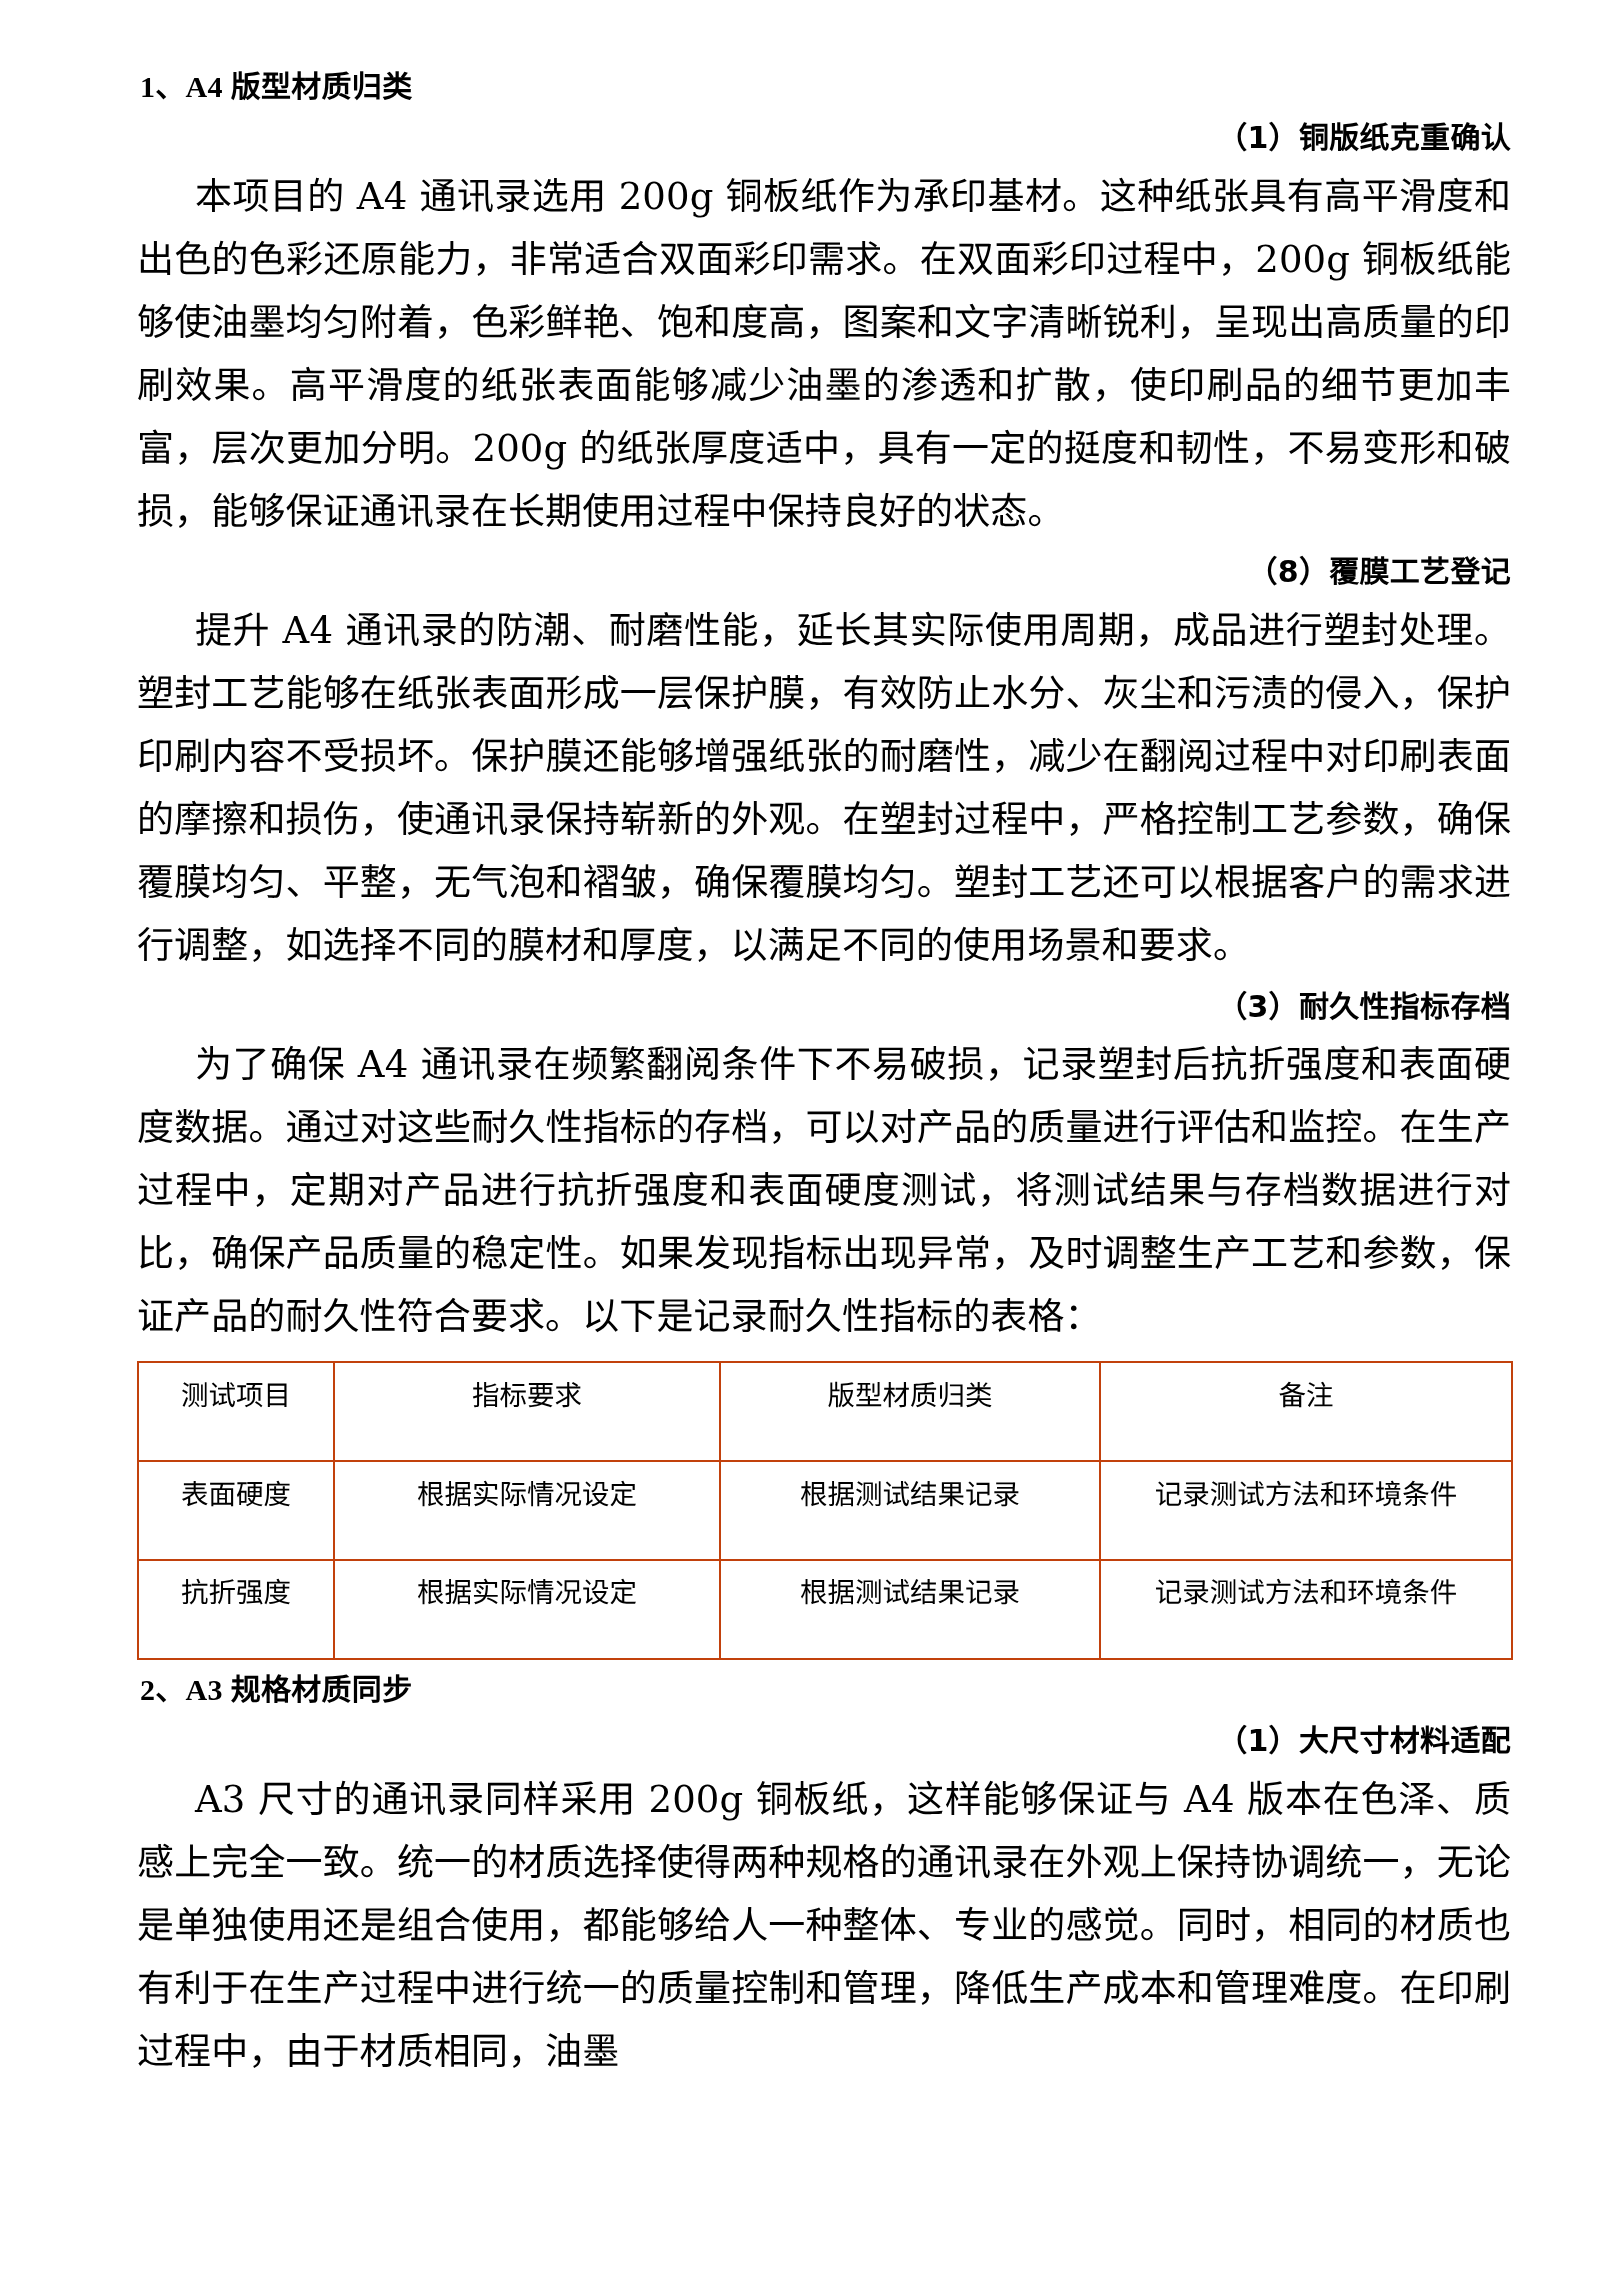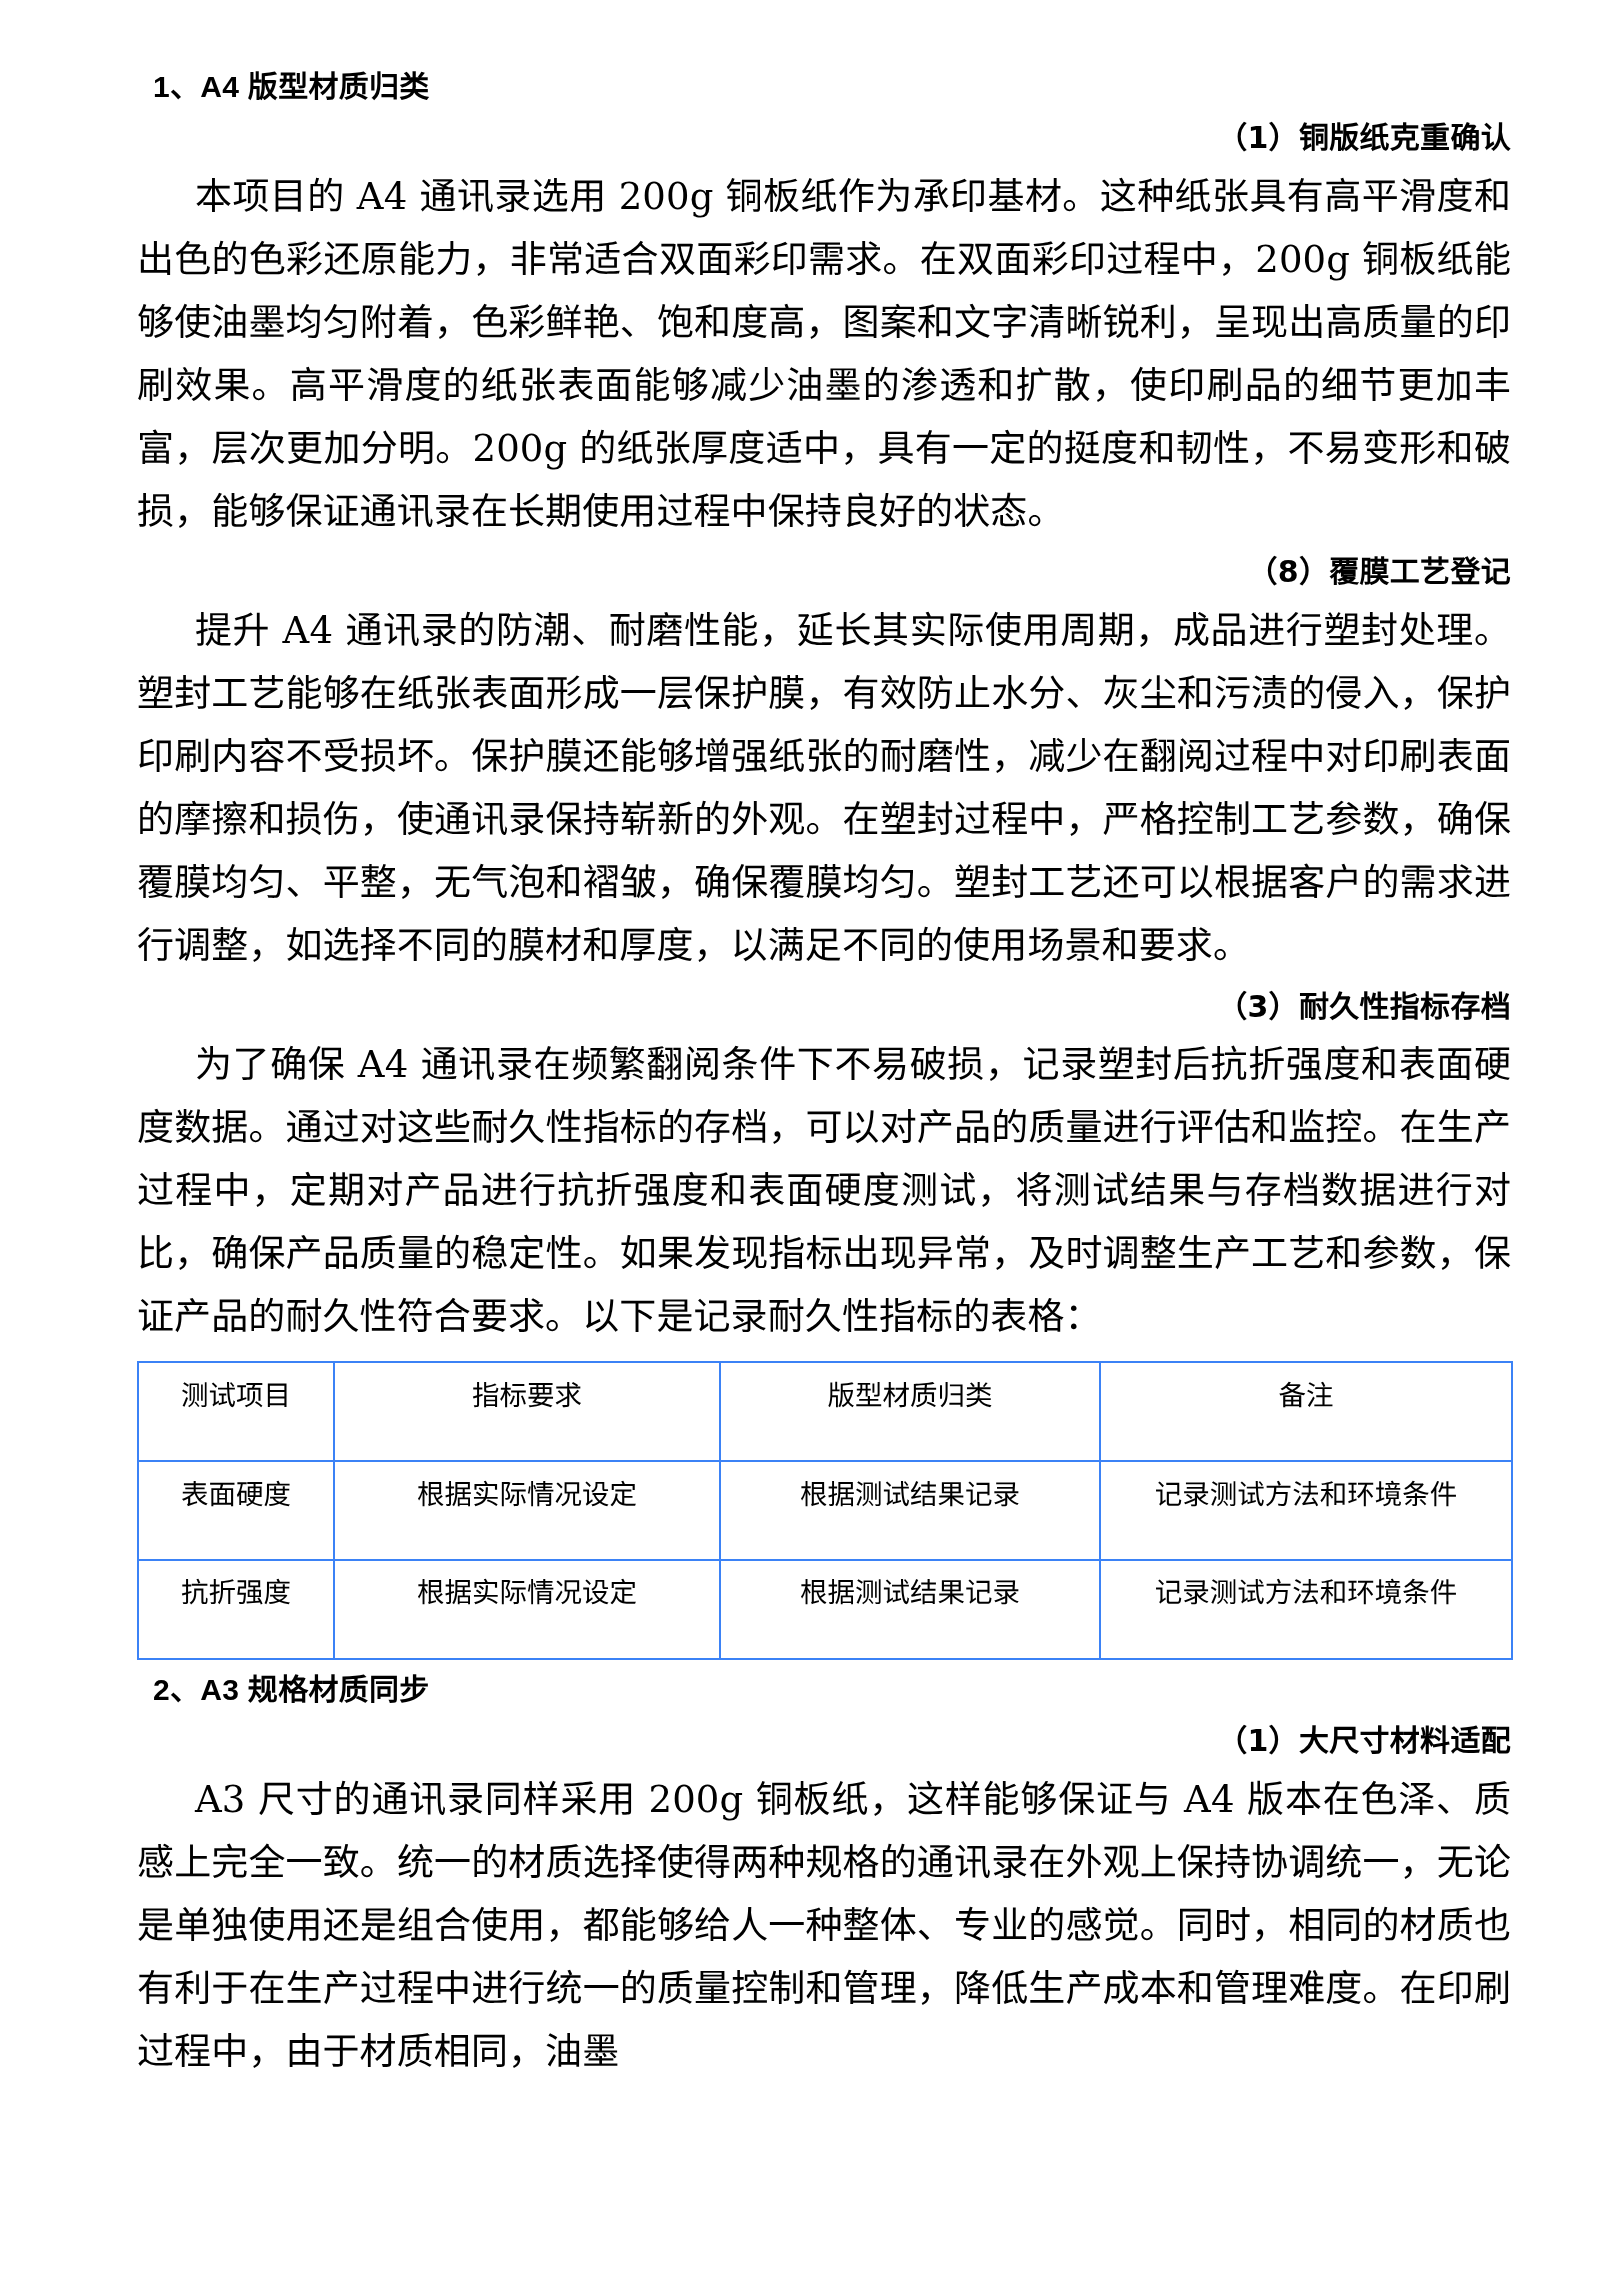--- a/index.html
+++ b/index.html
@@ -17,25 +17,25 @@
     padding: 63px 115px 0 137px;
     font-family: "DejaVu Serif", "Liberation Serif", serif;
     color: #000000;
     overflow: hidden;
   }
   .content {
     width: 1374px;
   }
   
   .h1 {
-    font-family: Liberation Sans, sans-serif;
+    font-family: Liberation Serif, serif;
     font-size: 30px;
     font-weight: bold;
     line-height: 1.0;
-    margin: 0 0 0 16px;
+    margin: 0 0 0 3px;
     padding: 9.2px 0 10.5px 0;
     letter-spacing: 0.3px;
     white-space: nowrap;
   }
   .h2 {
     font-family: "DejaVu Sans", "Liberation Sans", sans-serif;
     font-size: 30px;
     font-weight: bold;
     line-height: 1.0;
     margin: 0;
@@ -56,21 +56,21 @@
     letter-spacing: 0.1px;
   }
   
   table.durability {
     border-collapse: collapse;
     width: 1374px;
     margin: 9.2px 0 6.5px 0;
     table-layout: fixed;
   }
   table.durability td {
-    border: 2px solid #3b82f6;
+    border: 2px solid #c2410c;
     font-size: 27.5px;
     line-height: 1.25;
     text-align: center;
     vertical-align: top;
     padding: 14.4px 3.9px 48px 3.9px;
     font-family: "DejaVu Serif", "Liberation Serif", serif;
   }
   table.durability tr.header-row td {
     padding: 14.4px 3.9px 48px 3.9px;
   }

